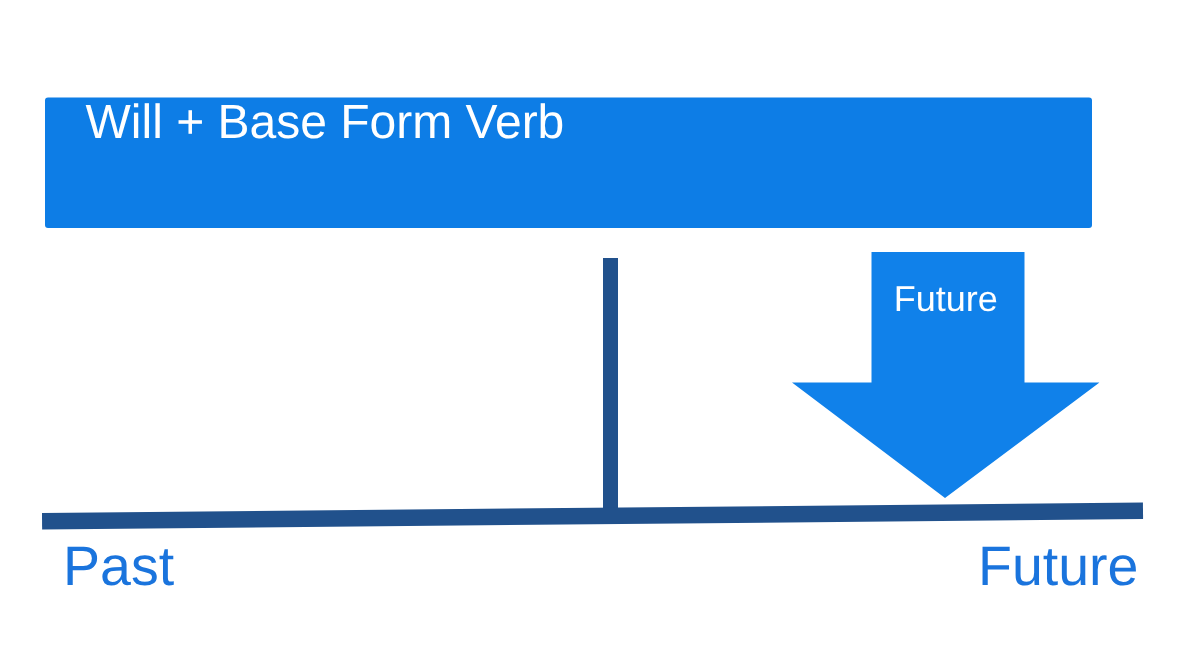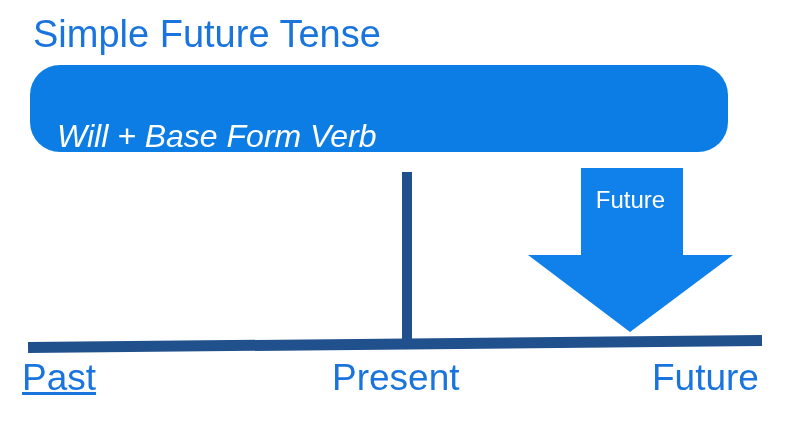--- a/index.html
+++ b/index.html
@@ -25,25 +25,24 @@
     font-weight: 400;
     color: var(--text-blue, #1a74dd);
     white-space: nowrap;
   }
   .formula-box {
     position: absolute;
     left: 30px;
     top: 65px;
     width: 698px;
     height: 87px;
-    border-radius: 30px;
+    border-radius: 2px;
     background: var(--box-blue, #0d7de6);
     display: flex;
-    align-items: flex-end;
-    font-style: italic;
+    align-items: flex-start;
   }
   .formula-text {
     color: var(--box-text, #ffffff);
     font-size: 32px;
     line-height: 1;
     padding-left: 27px;
     white-space: nowrap;
   }
   .vline {
     position: absolute;
@@ -92,47 +91,45 @@
   }
   .axis-label {
     position: absolute;
     top: 359px;
     font-size: 37px;
     line-height: 1;
     font-weight: 400;
     color: var(--text-blue, #1a74dd);
     white-space: nowrap;
   }
-  .axis-label.past    { left: 22px; text-decoration: underline;  }
+  .axis-label.past    { left: 42px;  }
   .axis-label.present { left: 332px; }
   .axis-label.future  { left: 652px; }
 </style>
 </head>
 <body>
 
 <div class="stage">
 
-  <h1 class="title">Simple Future Tense</h1>
 
   <div class="formula-box">
     <span class="formula-text">Will + Base Form Verb</span>
   </div>
 
   <div class="vline"></div>
 
   <div class="hline"></div>
 
   <div class="arrow-wrap">
     <svg width="205" height="164" viewBox="0 0 205 164" aria-hidden="true">
       <polygon points="53,0 155,0 155,87 205,87 102,164 0,87 53,87"></polygon>
     </svg>
     <div class="arrow-label">
       <div>Future</div>
     </div>
   </div>
 
   <div class="axis-label past">Past</div>
 
-  <div class="axis-label present">Present</div>
 
   <div class="axis-label future">Future</div>
 
 </div>
 
 </body></html>

